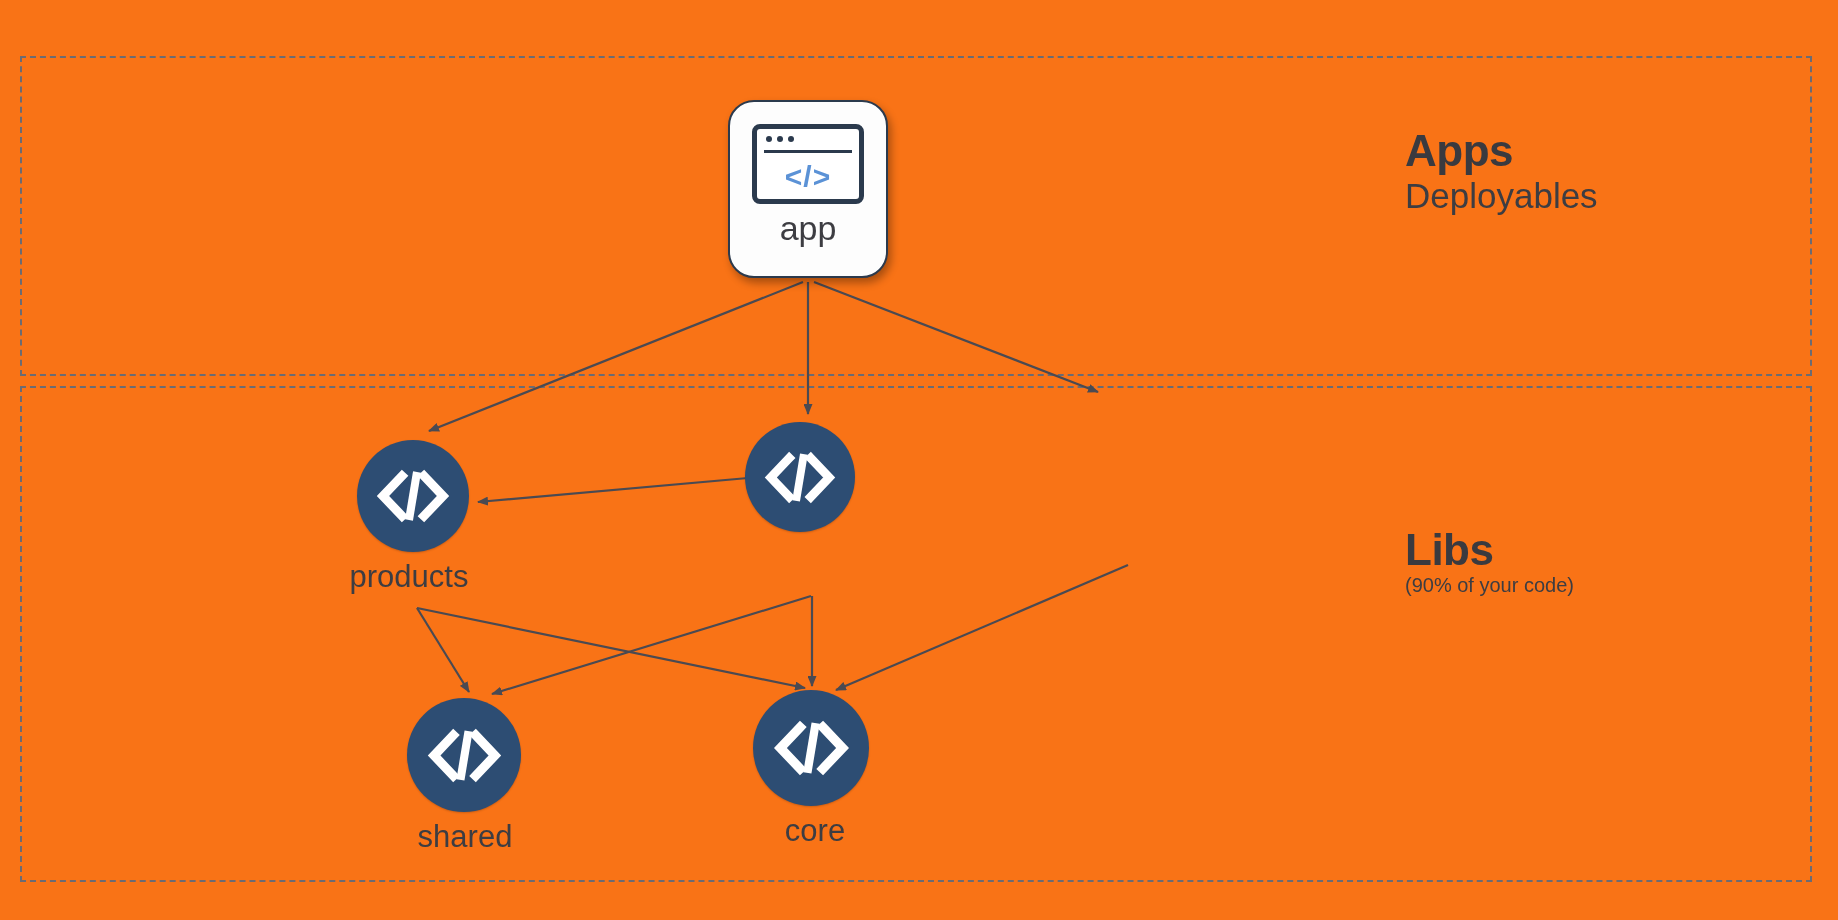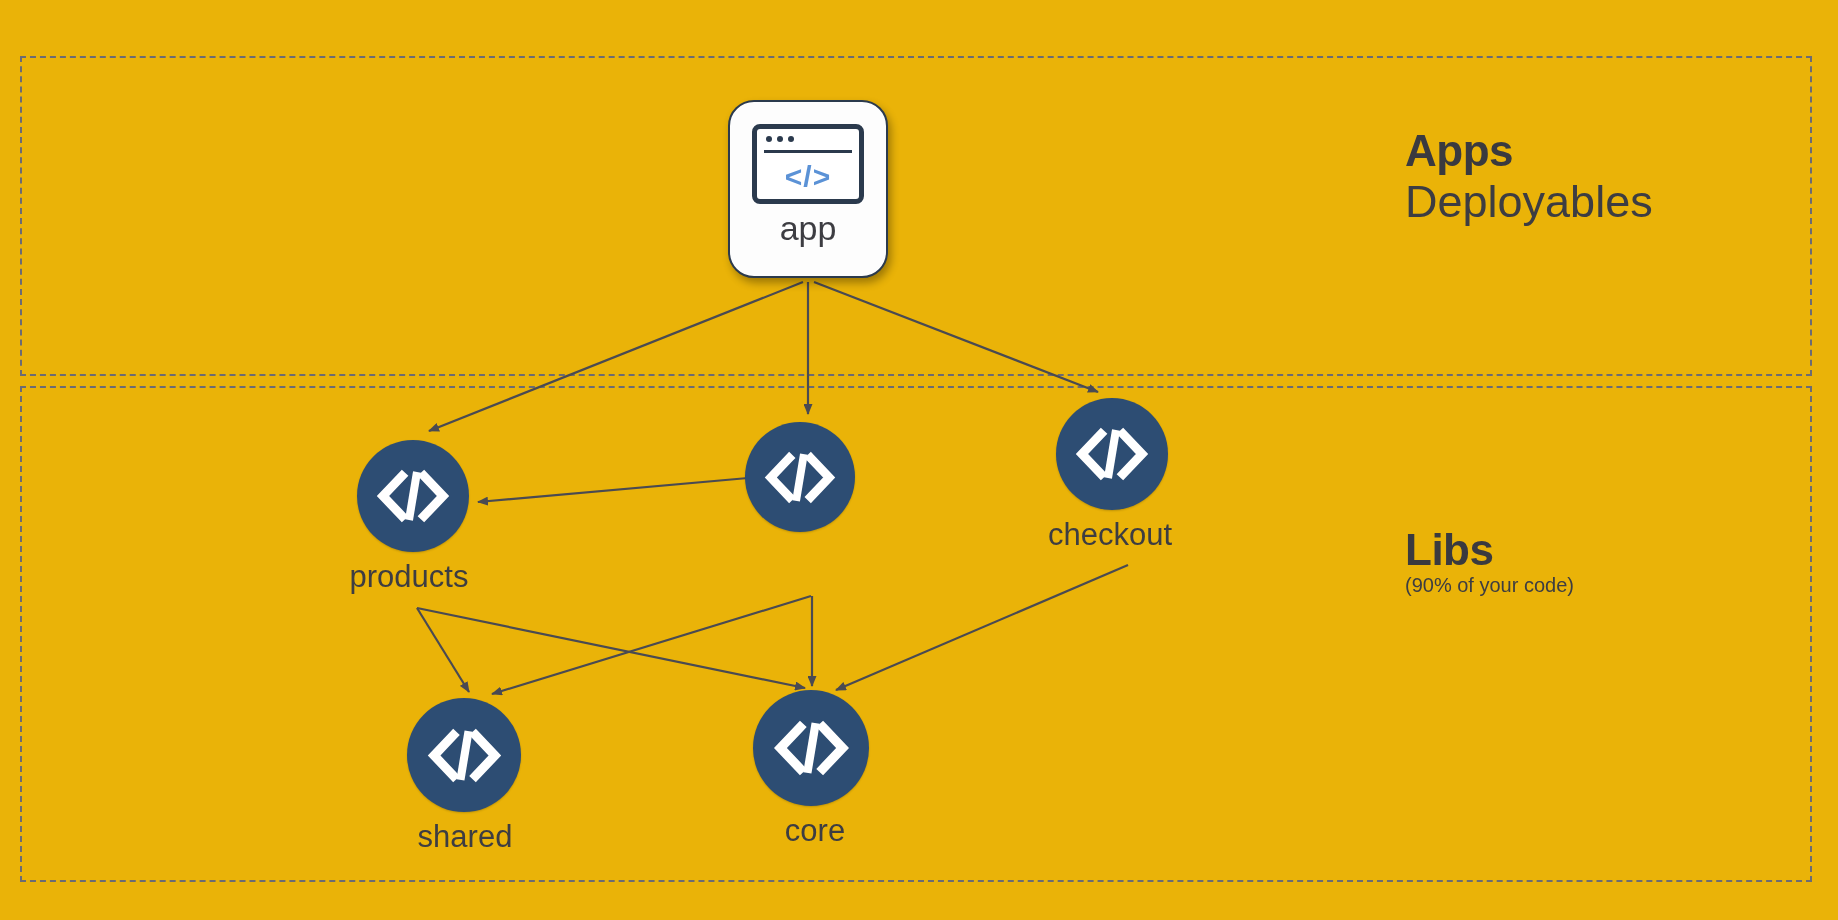--- a/index.html
+++ b/index.html
@@ -10,21 +10,21 @@
   body {
     font-family: "Liberation Sans", sans-serif;
     width: 1838px;
     height: 920px;
     overflow: hidden;
   }
   #stage {
     position: relative;
     width: 1838px;
     height: 920px;
-    background: #eab308;
+    background: #f97316;
   }
 
   
   .zone {
     position: absolute;
     border: 2px dashed #6b6b73;
     box-sizing: border-box;
     background: transparent;
   }
   #zone-apps { left: 20px; top: 56px; width: 1792px; height: 320px; }
@@ -37,21 +37,21 @@
   }
   .zone-caption .zone-title {
     font-size: 44px;
     font-weight: bold;
     letter-spacing: -0.5px;
     line-height: 1.05;
     display: block;
     color: #3a3a3f;
   }
   .zone-caption .zone-sub {
-    font-size: 45px;
+    font-size: 35px;
     font-weight: normal;
     line-height: 1.25;
     display: block;
     color: #3d3d42;
   }
   .zone-caption .zone-sub.small { font-size: 20px; }
   #caption-apps { left: 1405px; top: 128px; }
   #caption-libs { left: 1405px; top: 527px; }
 
   
@@ -226,30 +226,20 @@
   <div class="lib-node" id="node-orders">
     <div class="lib-circle">
       <svg width="72" height="55" viewBox="0 0 74 56" aria-hidden="true">
         <path d="M26 8 L7 28 L26 48" stroke="#ffffff" stroke-width="9" fill="none" stroke-linecap="square" stroke-linejoin="miter"></path>
         <path d="M48 8 L67 28 L48 48" stroke="#ffffff" stroke-width="9" fill="none" stroke-linecap="square" stroke-linejoin="miter"></path>
         <path d="M41 4 L33 52" stroke="#ffffff" stroke-width="8" fill="none" stroke-linecap="butt"></path>
       </svg>
     </div>
   </div>
 
-  <div class="lib-node" id="node-checkout">
-    <div class="lib-circle">
-      <svg width="74" height="56" viewBox="0 0 74 56" aria-hidden="true">
-        <path d="M26 8 L7 28 L26 48" stroke="#ffffff" stroke-width="9" fill="none" stroke-linecap="square" stroke-linejoin="miter"></path>
-        <path d="M48 8 L67 28 L48 48" stroke="#ffffff" stroke-width="9" fill="none" stroke-linecap="square" stroke-linejoin="miter"></path>
-        <path d="M41 4 L33 52" stroke="#ffffff" stroke-width="8" fill="none" stroke-linecap="butt"></path>
-      </svg>
-    </div>
-    <div class="lib-label">checkout</div>
-  </div>
 
   <div class="lib-node" id="node-shared">
     <div class="lib-circle">
       <svg width="75" height="57" viewBox="0 0 74 56" aria-hidden="true">
         <path d="M26 8 L7 28 L26 48" stroke="#ffffff" stroke-width="9" fill="none" stroke-linecap="square" stroke-linejoin="miter"></path>
         <path d="M48 8 L67 28 L48 48" stroke="#ffffff" stroke-width="9" fill="none" stroke-linecap="square" stroke-linejoin="miter"></path>
         <path d="M41 4 L33 52" stroke="#ffffff" stroke-width="8" fill="none" stroke-linecap="butt"></path>
       </svg>
     </div>
     <div class="lib-label">shared</div>

